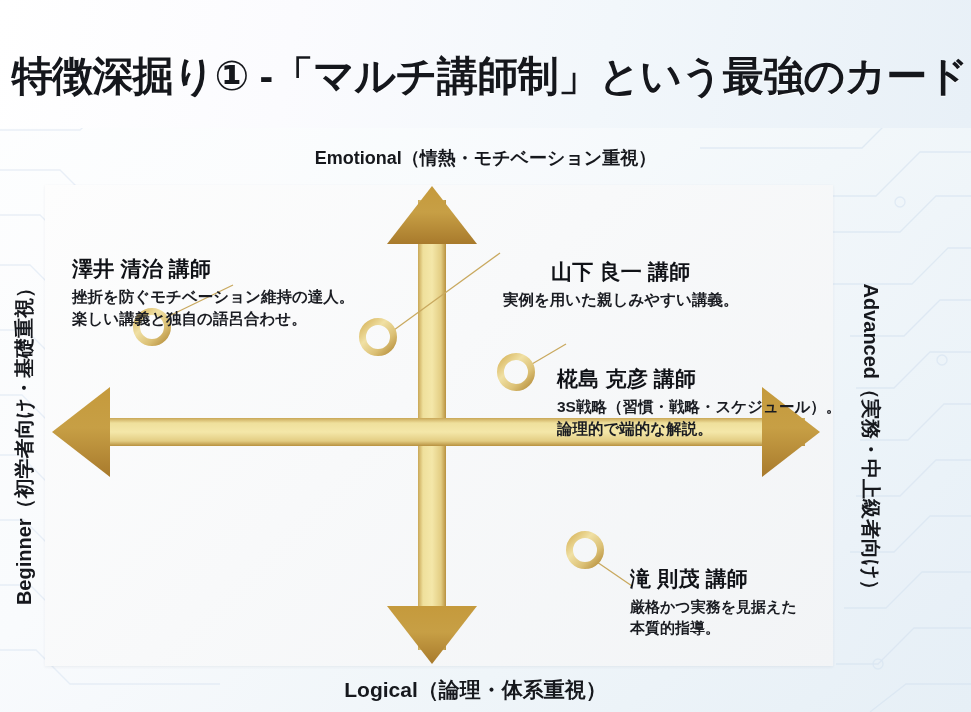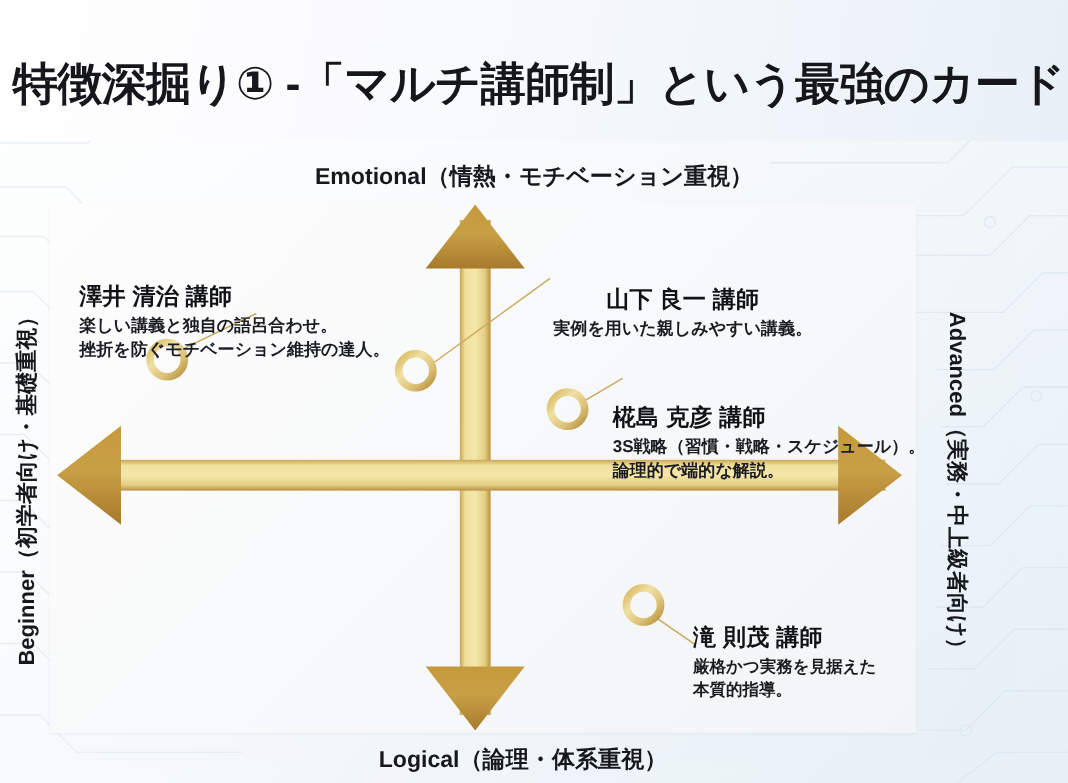--- a/index.html
+++ b/index.html
@@ -45,21 +45,21 @@
   }
 
   
   .axis-label{
     position:absolute;
     font-weight:800;color:#16181d;
     white-space:nowrap;
   }
   #axis-top{
     left:0;top:146px;width:971px;text-align:center;
-    font-size:21px;
+    font-size:18px;
   }
   #axis-bottom{
     left:0;top:676px;width:951px;text-align:center;
     font-size:21px;
   }
   #axis-left{
     left:-186px;top:428px;width:420px;text-align:center;
     font-size:20px;
     transform:rotate(-90deg);transform-origin:center center;
   }
@@ -199,22 +199,22 @@
     <line x1="597" y1="562" x2="632" y2="586" stroke="#c9a95f" stroke-width="1.3"></line>
 
     <circle cx="152" cy="327" r="15.5" fill="none" stroke="url(#ringGold)" stroke-width="7"></circle>
     <circle cx="378" cy="337" r="15.5" fill="none" stroke="url(#ringGold)" stroke-width="7"></circle>
     <circle cx="516" cy="372" r="15.5" fill="none" stroke="url(#ringGold)" stroke-width="7"></circle>
     <circle cx="585" cy="550" r="15.5" fill="none" stroke="url(#ringGold)" stroke-width="7"></circle>
   </svg>
 
   <div class="note" id="note-sawai">
     <div class="name">澤井 清治 講師</div>
+    <div class="desc">挫折を防ぐモチベーション維持の達人。</div>
     <div class="desc">楽しい講義と独自の語呂合わせ。</div>
-    <div class="desc">挫折を防ぐモチベーション維持の達人。</div>
   </div>
 
   <div class="note" id="note-yamashita">
     <div class="name">山下 良一 講師</div>
     <div class="desc">実例を用いた親しみやすい講義。</div>
   </div>
 
   <div class="note" id="note-kabashima">
     <div class="name">椛島 克彦 講師</div>
     <div class="desc">3S戦略（習慣・戦略・スケジュール）。</div>

